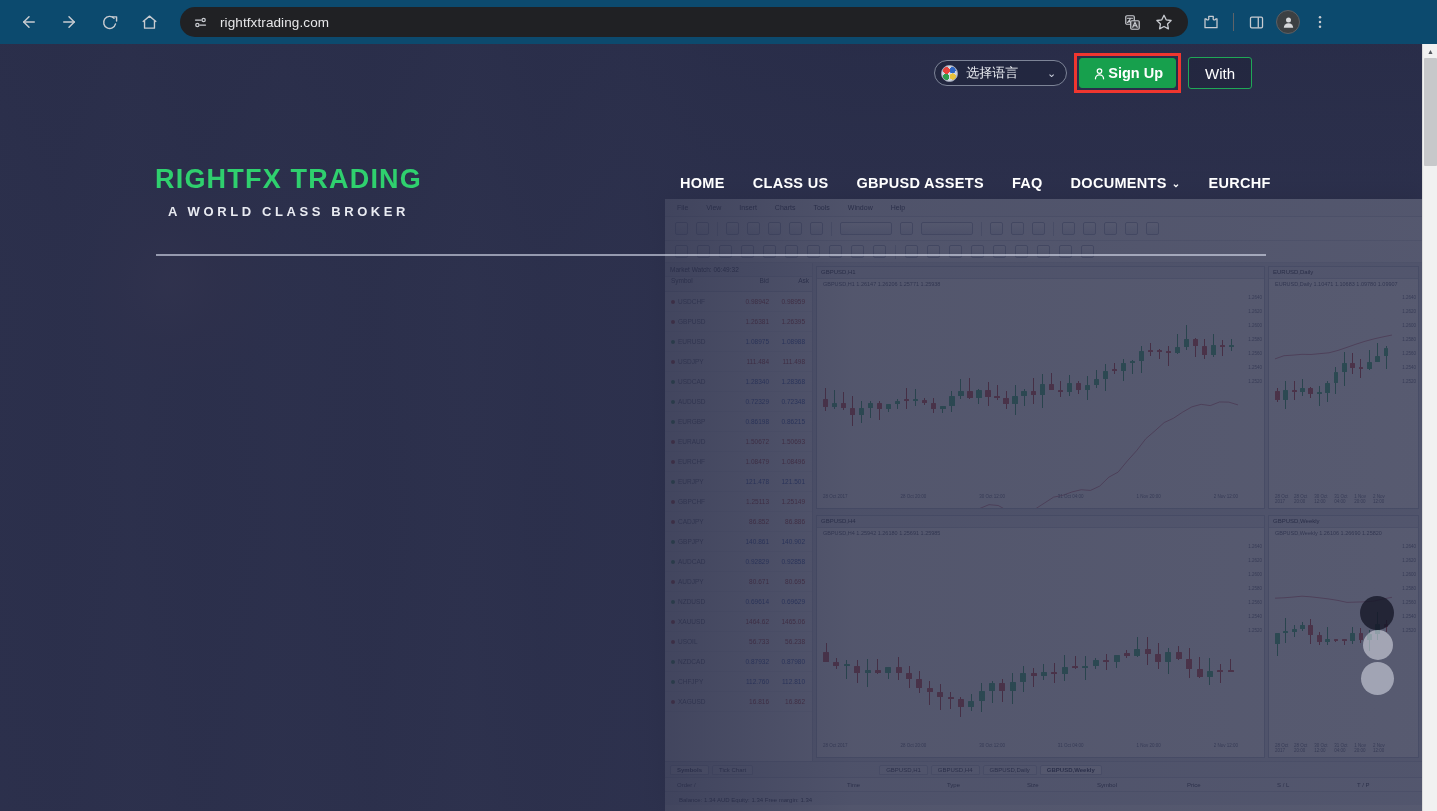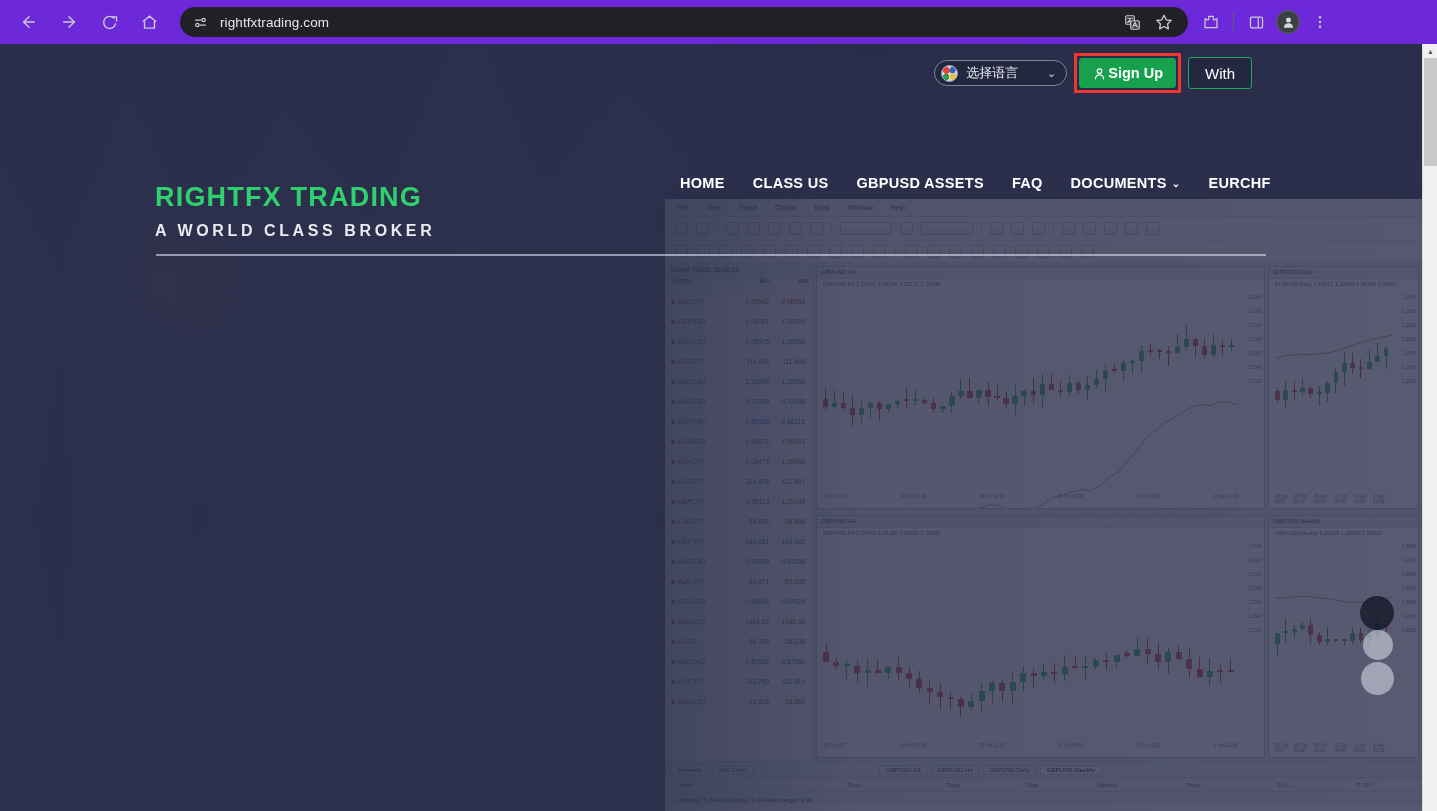--- a/index.html
+++ b/index.html
@@ -5,21 +5,21 @@
   * { margin:0; padding:0; box-sizing:border-box; }
   html,body { width:1437px; height:811px; overflow:hidden; }
   body {
     font-family:"Liberation Sans", sans-serif;
     background:#2b2b2e;
   }
 
   
   #browser-chrome{
     position:absolute; left:0; top:0; width:1437px; height:44px;
-    background:#6d28d9;
+    background:#0c4a6e;
     display:flex; align-items:center;
   }
   .nav-btn{
     width:34px; height:34px; margin-left:6px;
     display:flex; align-items:center; justify-content:center;
     border-radius:50%; color:#c9ccd1; cursor:pointer;
   }
   .nav-btn:first-child{ margin-left:12px; }
   .nav-btn svg{ display:block; }
   #omnibox{
@@ -183,27 +183,27 @@
     display:flex;align-items:center;justify-content:center;gap:1px;
     padding:0 12px; cursor:pointer; white-space:nowrap;
   }
   #login-btn{
     height:32px; background:rgba(26,30,50,.35); border:1px solid #1fa857; border-radius:3px;
     color:#fff; font-size:15px; display:flex;align-items:center;justify-content:center;
     padding:0 16px; cursor:pointer;
   }
 
   
-  #logo-block{ position:absolute; left:155px; top:140px; }
+  #logo-block{ position:absolute; left:155px; top:122px; }
   #logo-main{
     color:#2fd06e; font-size:27px; font-weight:bold; letter-spacing:1.2px;
     line-height:1; white-space:nowrap;
   }
   #logo-sub{
-    color:#e8eaf1; font-size:16px; font-weight:bold; letter-spacing:3.6px;
+    color:#e8eaf1; font-size:13px; font-weight:bold; letter-spacing:3.6px;
     margin-top:11px; text-align:center; white-space:nowrap;
   }
   #main-nav{
     position:absolute; left:680px; top:131px;
     display:flex; align-items:center; gap:28px;
   }
   .nav-item{
     color:#fff; font-size:14.5px; font-weight:bold; letter-spacing:.3px;
     white-space:nowrap; cursor:pointer; display:flex; align-items:center; gap:5px;
   }

